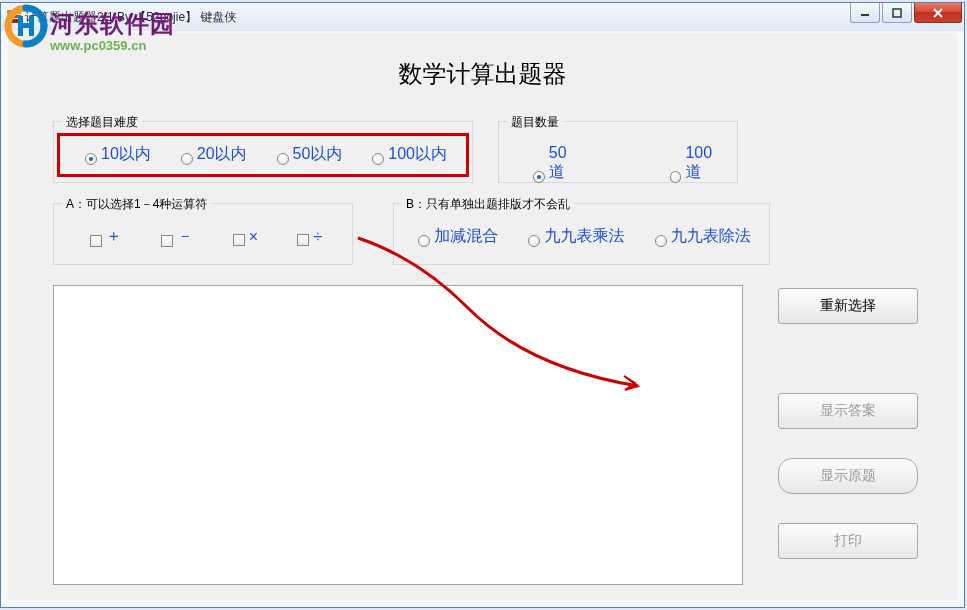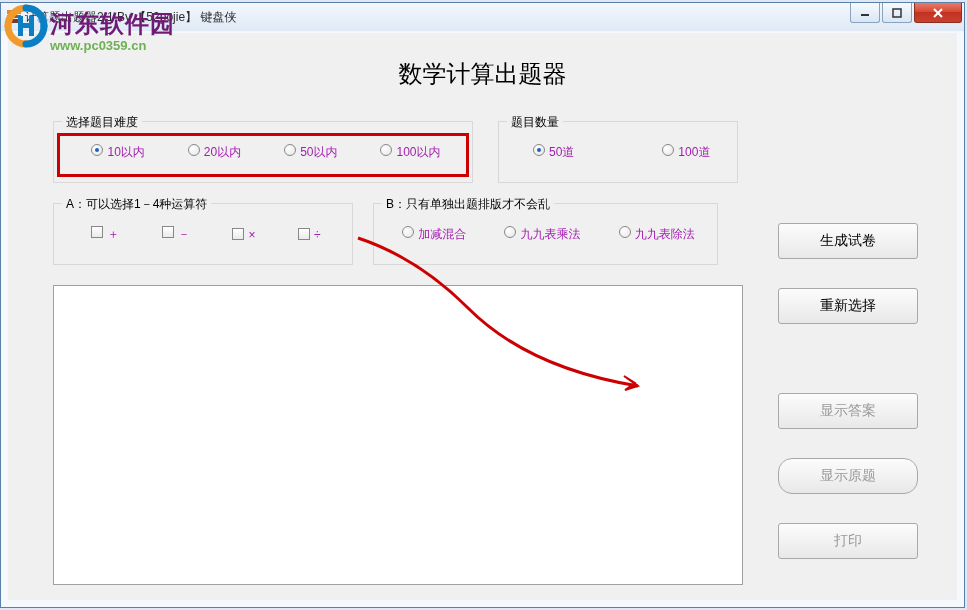--- a/index.html
+++ b/index.html
@@ -79,37 +79,37 @@
   position: absolute;
   top: -8px; left: 8px;
   background: #f0f0f0;
   padding: 0 4px;
   font-size: 12px;
   color: #000;
 }
 .difficulty-box { left: 45px; top: 88px; width: 420px; height: 62px; }
 .count-box { left: 490px; top: 88px; width: 240px; height: 62px; }
 .operator-box { left: 45px; top: 170px; width: 300px; height: 62px; }
-.special-box { left: 365px; top: 170px; width: 345px; height: 62px; }
+.special-box { left: 385px; top: 170px; width: 377px; height: 62px; }
 .red-highlight {
   position: absolute;
   left: 49px; top: 100px;
   width: 412px; height: 44px;
   border: 3px solid #cc0000;
   pointer-events: none;
 }
 .radio-row, .check-row {
   position: absolute;
   left: 16px; top: 22px; right: 10px;
   display: flex;
   align-items: center;
 }
 .radio-item, .check-item {
-  display: flex; align-items: flex-start; gap: 4px;
-  font-size: 12px; color: #a21caf;
+  display: flex; align-items: flex-end; gap: 4px;
+  font-size: 16px; color: #1d4ed8;
 }
 .radio {
   width: 12px; height: 12px;
   border: 1px solid #888;
   border-radius: 50%;
   background: radial-gradient(circle at 30% 30%, #fff, #e5e5e5);
   position: relative;
   cursor: pointer;
 }
 .radio.checked::after {
@@ -292,21 +292,20 @@
           </label>
         <label class="radio-item">
             <span class="radio"></span>
             <span>九九表除法</span>
           </label>
       </div>
     </div>
 
     <div class="output-area"></div>
 
-    <div class="action-btn btn-generate">生成试卷</div>
     <div class="action-btn btn-answer disabled">显示答案</div>
     <div class="action-btn btn-reset">重新选择</div>
     <div class="action-btn btn-origin disabled">显示原题</div>
     <div class="action-btn btn-print disabled">打印</div>
 
     <svg class="arrow-annotation" viewBox="0 0 350 200">
       <path d="M 20 30 Q 80 50 130 100 Q 190 160 300 178" stroke="#cc0000" stroke-width="3" fill="none"></path>
       <path d="M 300 178 L 286 168 L 297 175 L 287 182 Z" fill="#cc0000" stroke="#cc0000" stroke-width="2"></path>
     </svg>
   </div>

